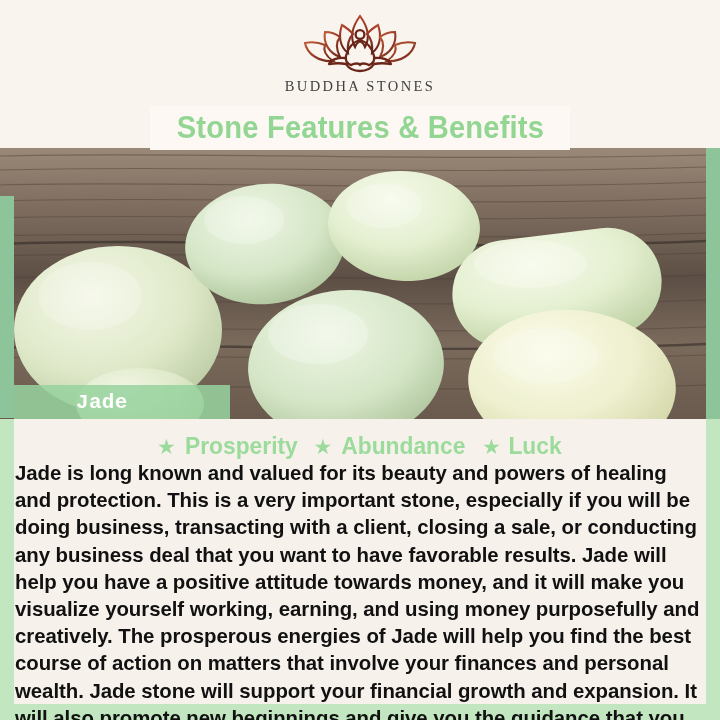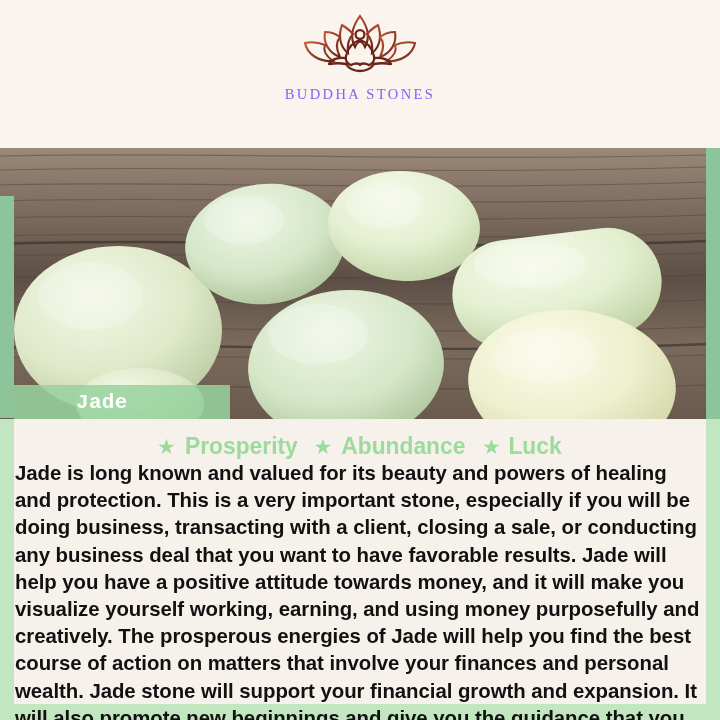--- a/index.html
+++ b/index.html
@@ -30,25 +30,25 @@
     background:#faf4ef;
     display:flex; flex-direction:column;
     align-items:center; justify-content:flex-start;
   }
   .logo-wrap {
     margin-top:12px;
     display:flex; flex-direction:column; align-items:center;
   }
   .logo-mark { width:150px; height:62px; display:block; }
   .brand-name {
-    margin-top:12px;
+    margin-top:4px;
     font-family:"Liberation Serif", serif;
     font-size:14.5px;
     letter-spacing:2.4px;
-    color:#8b5cf6;
+    color:#404040;
   }
 
   
   .title-banner {
     position:absolute;
     left:150px; top:106px; width:420px; height:44px;
     background:#fdf8f4;
     display:flex; align-items:center; justify-content:center;
     z-index:5;
   }
@@ -258,20 +258,23 @@
       <ellipse cx="572" cy="236" rx="104" ry="74" fill="url(#st4)" transform="rotate(5 572 236)"></ellipse>
       <ellipse cx="546" cy="208" rx="52" ry="28" fill="#ffffff" opacity=".22"></ellipse>
 
       <ellipse cx="140" cy="256" rx="64" ry="36" fill="url(#st1)" opacity=".95"></ellipse>
     </svg>
   </div>
 
   <div class="strip-left"></div>
   <div class="strip-right"></div>
 
+  <div class="title-banner">
+    <div class="title-text">Stone Features &amp; Benefits</div>
+  </div>
 
   <div class="stone-band">
     <span class="stone-band-label">Jade</span>
   </div>
 
   <div class="benefits">
 
     <div class="benefit">
       <span class="benefit-star">★</span>
       <span class="benefit-label">Prosperity</span>

